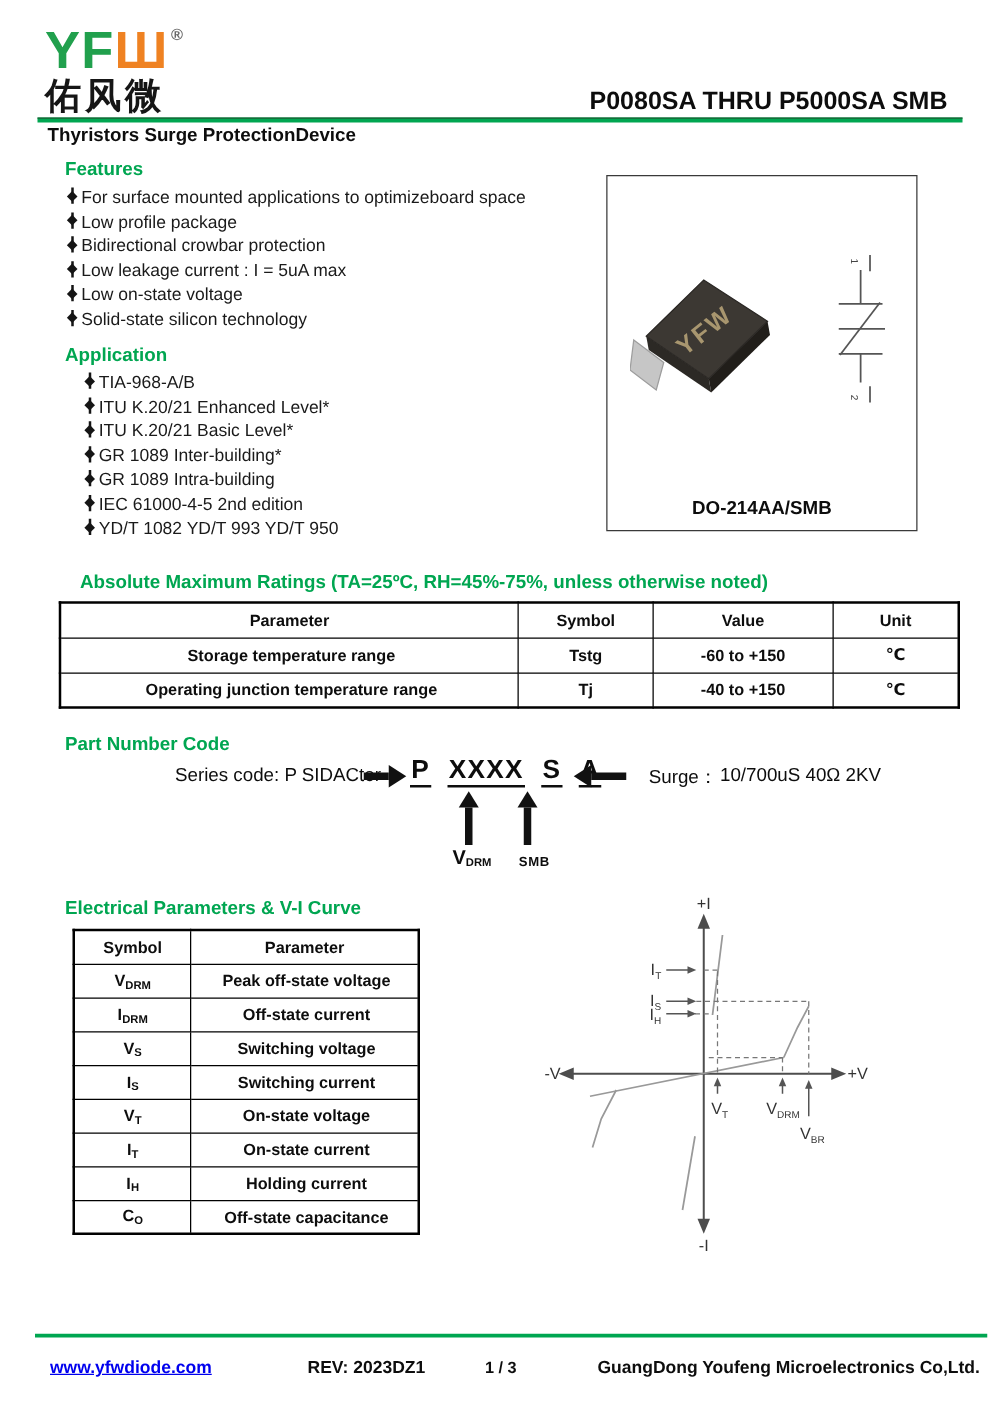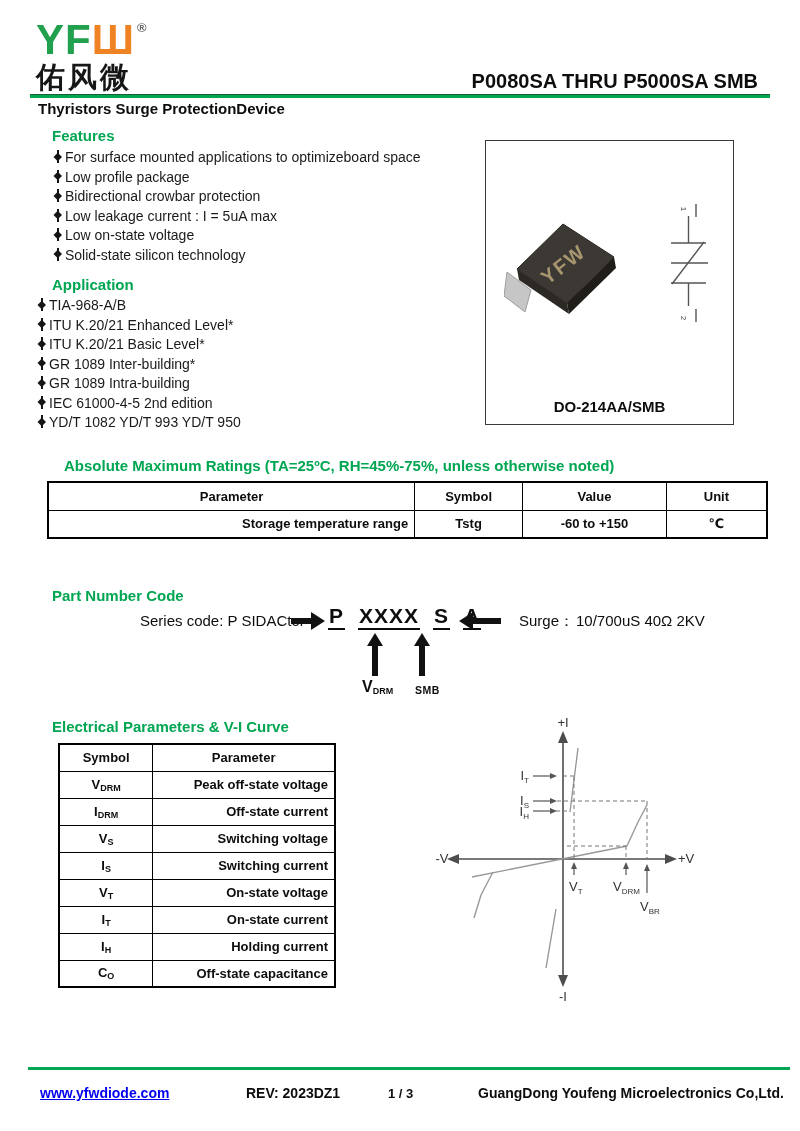--- a/index.html
+++ b/index.html
@@ -30,21 +30,21 @@
   
   .prod-box{border:1px solid #3a3a3a;background:#fff;}
   .pkg-label{font-size:15px;font-weight:bold;color:#0d0d0d;text-align:center;width:100%;}
 
   
   table{border-collapse:collapse;}
   .dtable{border:2px solid #000;}
   .dtable th,.dtable td{border:1px solid #000;font-size:13px;font-weight:bold;color:#0d0d0d;padding:0 6px;}
   .dtable th{text-align:center;}
   .cell-c{text-align:center;}
-  .cell-l{text-align:right;padding-left:9px !important;}
+  .cell-l{text-align:center;padding-left:9px !important;}
   sub.sb{font-size:9px;font-weight:bold;vertical-align:-2px;letter-spacing:0;}
 
   
   .pn-text{font-size:15px;color:#0d0d0d;}
   .pn-seg{display:inline-block;font-size:21px;font-weight:bold;color:#0d0d0d;
           border-bottom:2.5px solid #0d0d0d;padding:0 1px 1px 1px;margin-right:13px;letter-spacing:1px;line-height:22px;}
   .h-arrow{display:flex;align-items:center;}
   .h-arrow .shaft{height:6px;background:#111;}
   .head-r{width:0;height:0;border-top:9px solid transparent;border-bottom:9px solid transparent;border-left:14px solid #111;}
   .head-l{width:0;height:0;border-top:9px solid transparent;border-bottom:9px solid transparent;border-right:14px solid #111;}
@@ -80,21 +80,21 @@
   <div class="abs blist" style="left:54px;top:148px;">
     <div class="row"><span class="blt"></span><span>For surface mounted applications to optimizeboard space</span></div>
     <div class="row"><span class="blt"></span><span>Low profile package</span></div>
     <div class="row"><span class="blt"></span><span>Bidirectional crowbar protection</span></div>
     <div class="row"><span class="blt"></span><span>Low leakage current : I = 5uA max</span></div>
     <div class="row"><span class="blt"></span><span>Low on-state voltage</span></div>
     <div class="row"><span class="blt"></span><span>Solid-state silicon technology</span></div>
   </div>
 
   <div class="abs sec-title" style="left:52px;top:276px;">Application</div>
-  <div class="abs blist" style="left:38px;top:296px;">
+  <div class="abs blist" style="left:68px;top:296px;">
     <div class="row"><span class="blt"></span><span>TIA-968-A/B</span></div>
     <div class="row"><span class="blt"></span><span>ITU K.20/21 Enhanced Level*</span></div>
     <div class="row"><span class="blt"></span><span>ITU K.20/21 Basic Level*</span></div>
     <div class="row"><span class="blt"></span><span>GR 1089 Inter-building*</span></div>
     <div class="row"><span class="blt"></span><span>GR 1089 Intra-building</span></div>
     <div class="row"><span class="blt"></span><span>IEC 61000-4-5 2nd edition</span></div>
     <div class="row"><span class="blt"></span><span>YD/T 1082 YD/T 993 YD/T 950</span></div>
   </div>
 
   <div class="abs prod-box" style="left:485px;top:140px;width:247px;height:283px;">
@@ -138,20 +138,26 @@
       <th>Symbol</th>
       <th>Value</th>
       <th>Unit</th>
     </tr>
     <tr style="height:28px;">
       <td class="cell-l">Storage temperature range</td>
       <td class="cell-c">Tstg</td>
       <td class="cell-c">-60 to +150</td>
       <td class="cell-c">℃</td>
     </tr>
+    <tr style="height:28px;">
+      <td class="cell-l">Operating junction temperature range</td>
+      <td class="cell-c">Tj</td>
+      <td class="cell-c">-40 to +150</td>
+      <td class="cell-c">℃</td>
+    </tr>
   </tbody>
     </table>
 
   <div class="abs sec-title" style="left:52px;top:587px;">Part Number Code</div>
   <div class="abs pn-text" style="left:140px;top:612px;">Series code: P SIDACtor</div>
 
   <div class="abs h-arrow" style="left:291px;top:612px;">
     <span class="shaft" style="width:20px;"></span>
       <span class="head-r"></span>
   </div>

